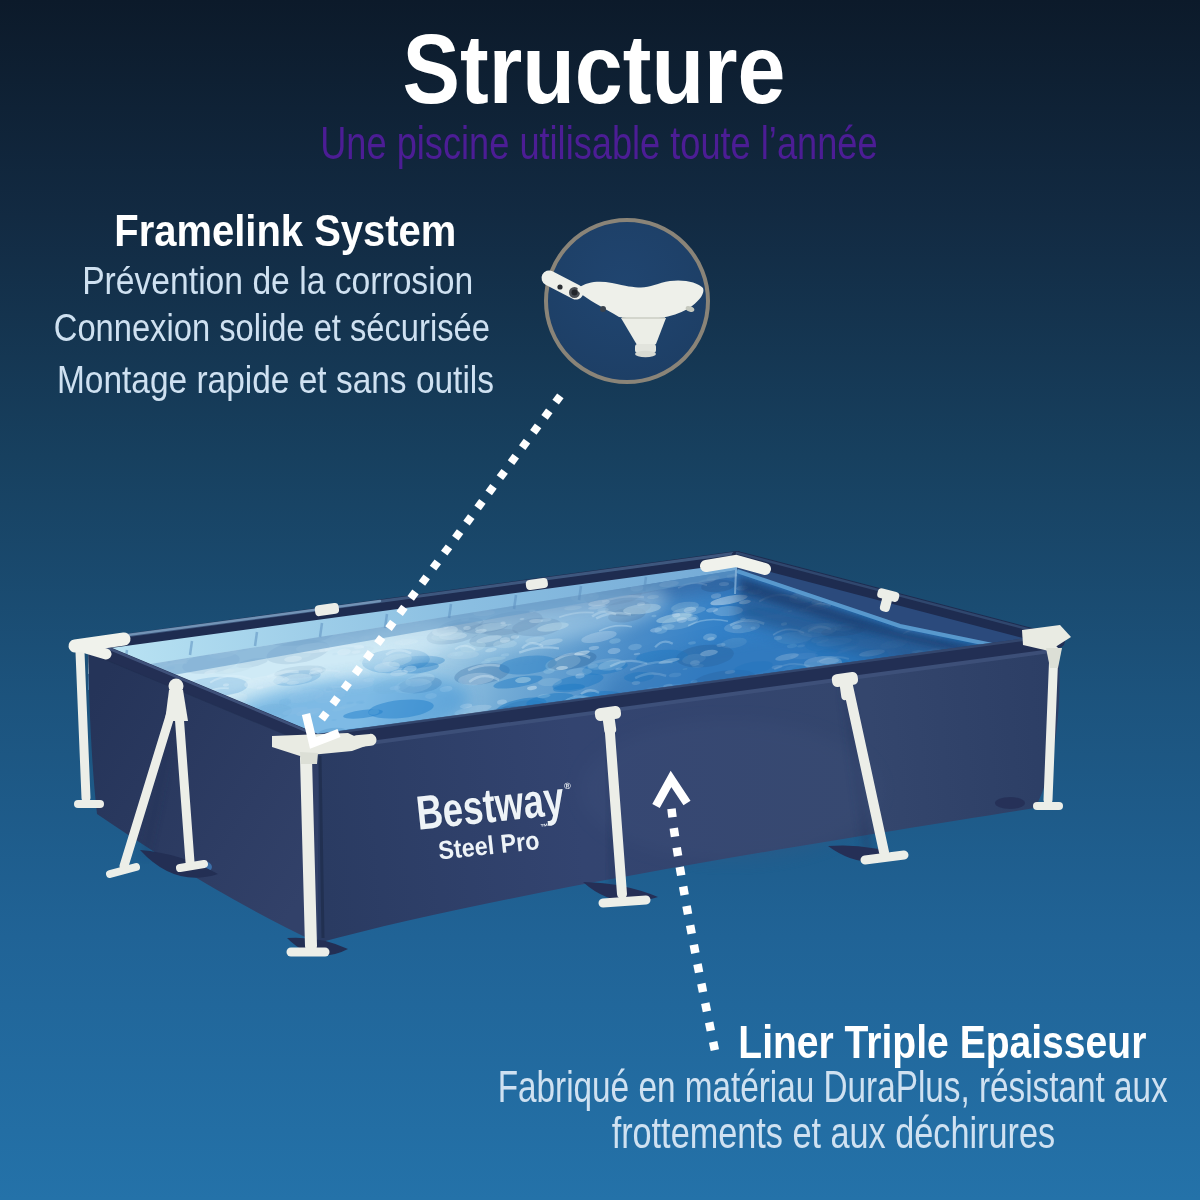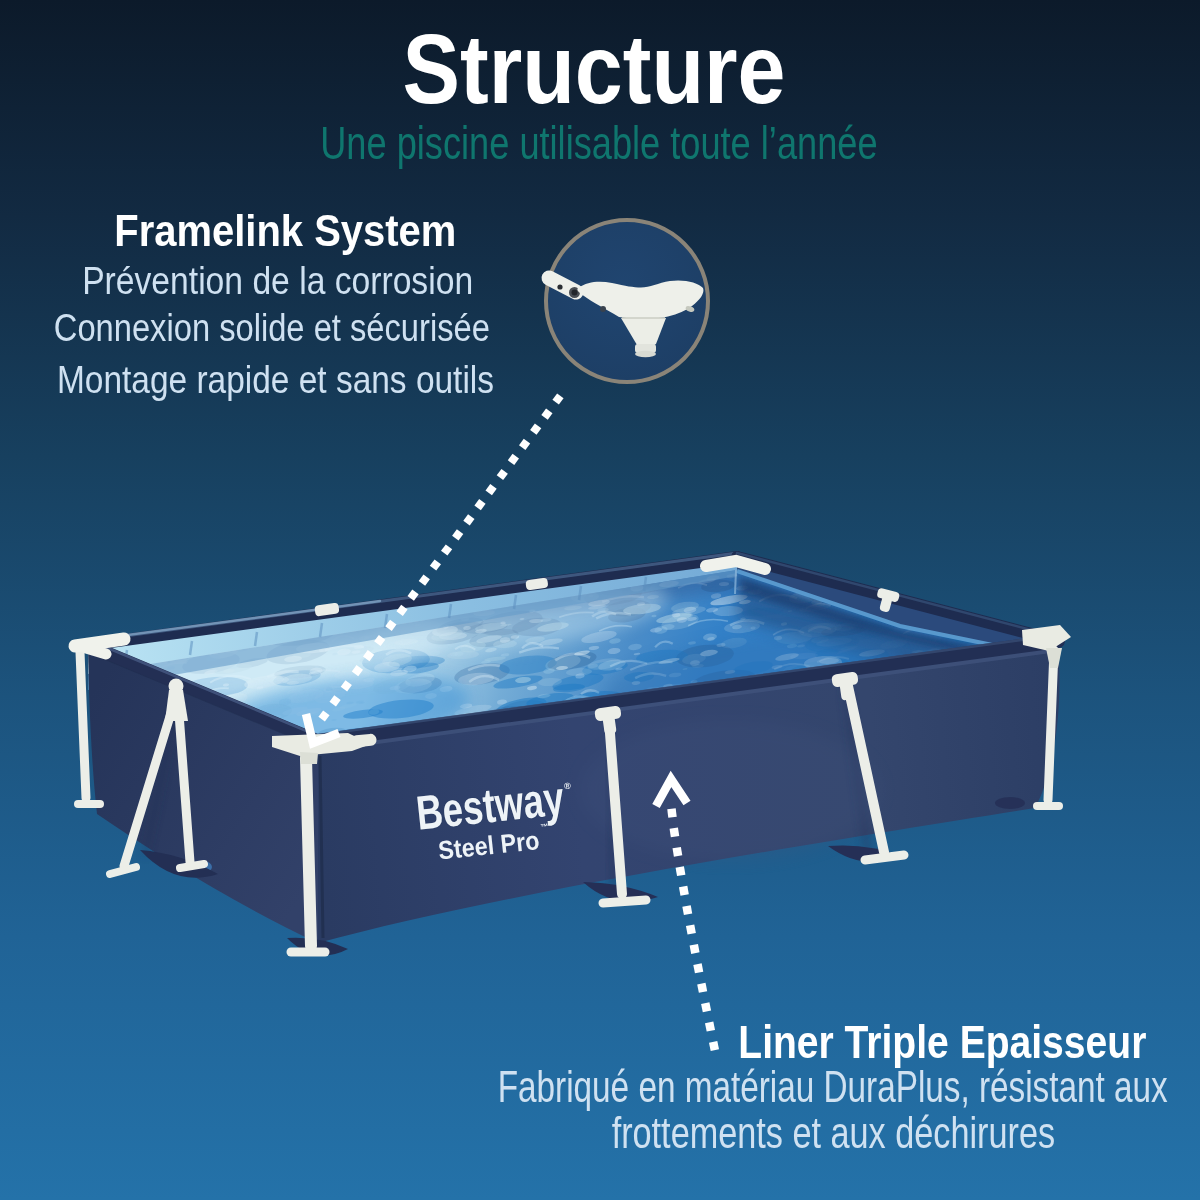--- a/index.html
+++ b/index.html
@@ -626,20 +626,20 @@
 <rect x="-4.25" y="-4.25" width="8.5" height="8.5" transform="translate(710.0,1026.6) rotate(78.4)"></rect>
 <rect x="-4.25" y="-4.25" width="8.5" height="8.5" transform="translate(714.0,1046.0) rotate(78.4)"></rect>
 </g>
 <g stroke="#ffffff" stroke-width="8.5" fill="none" stroke-linecap="butt" stroke-linejoin="miter">
   <path d="M306,714 L313,743 L339,733"></path>
   <path d="M656,806 L671,779 L687,803"></path>
 </g>
 </svg>
 
 <div class="t" style="left:-5.5px;top:19px;color:#fff;font-weight:bold;font-size:99px;"><span style="transform:scaleX(0.87)">Structure</span></div>
-<div class="t" style="left:-1.5px;top:119px;color:#0f766e;font-size:47px;"><span style="transform:scaleX(0.77)">Une piscine utilisable toute l’année</span></div>
+<div class="t" style="left:-1.5px;top:119px;color:#4c1d95;font-size:47px;"><span style="transform:scaleX(0.77)">Une piscine utilisable toute l’année</span></div>
 <div class="t" style="left:-315px;top:209px;color:#fff;font-weight:bold;font-size:44px;"><span style="transform:scaleX(0.908)">Framelink System</span></div>
 <div class="t" style="left:-322.5px;top:262px;color:#cfe1f1;font-size:38.5px;"><span style="transform:scaleX(0.874)">Prévention de la corrosion</span></div>
 <div class="t" style="left:-328px;top:309px;color:#cfe1f1;font-size:38.5px;"><span style="transform:scaleX(0.849)">Connexion solide et sécurisée</span></div>
 <div class="t" style="left:-324.5px;top:361px;color:#cfe1f1;font-size:38.5px;"><span style="transform:scaleX(0.869)">Montage rapide et sans outils</span></div>
 <div class="t" style="left:342.5px;top:1019px;color:#fff;font-weight:bold;font-size:46px;"><span style="transform:scaleX(0.849)">Liner Triple Epaisseur</span></div>
 <div class="t" style="left:232.7px;top:1064px;color:#cfe1f1;font-size:45px;"><span style="transform:scaleX(0.74)">Fabriqué en matériau DuraPlus, résistant aux</span></div>
 <div class="t" style="left:232.9px;top:1110px;color:#cfe1f1;font-size:45px;"><span style="transform:scaleX(0.761)">frottements et aux déchirures</span></div>
 
 </body></html>

